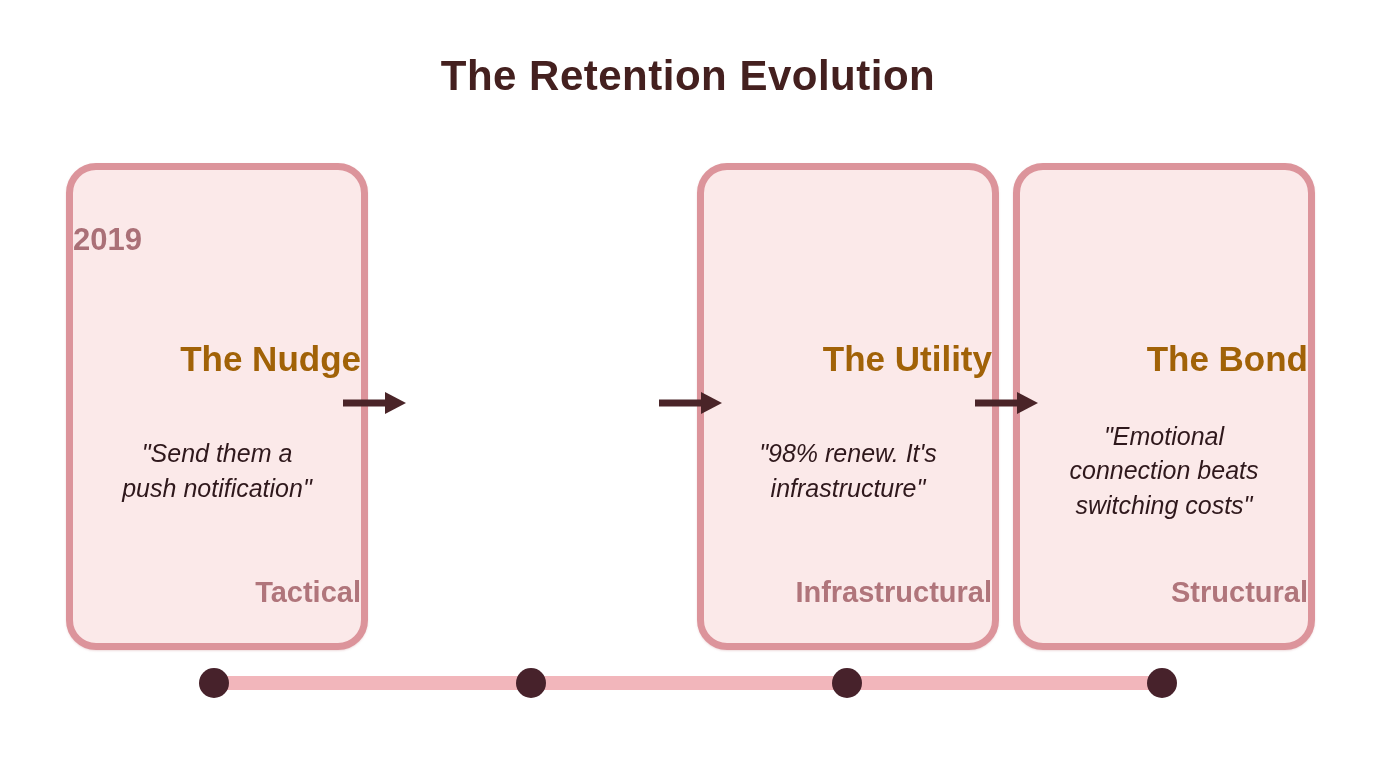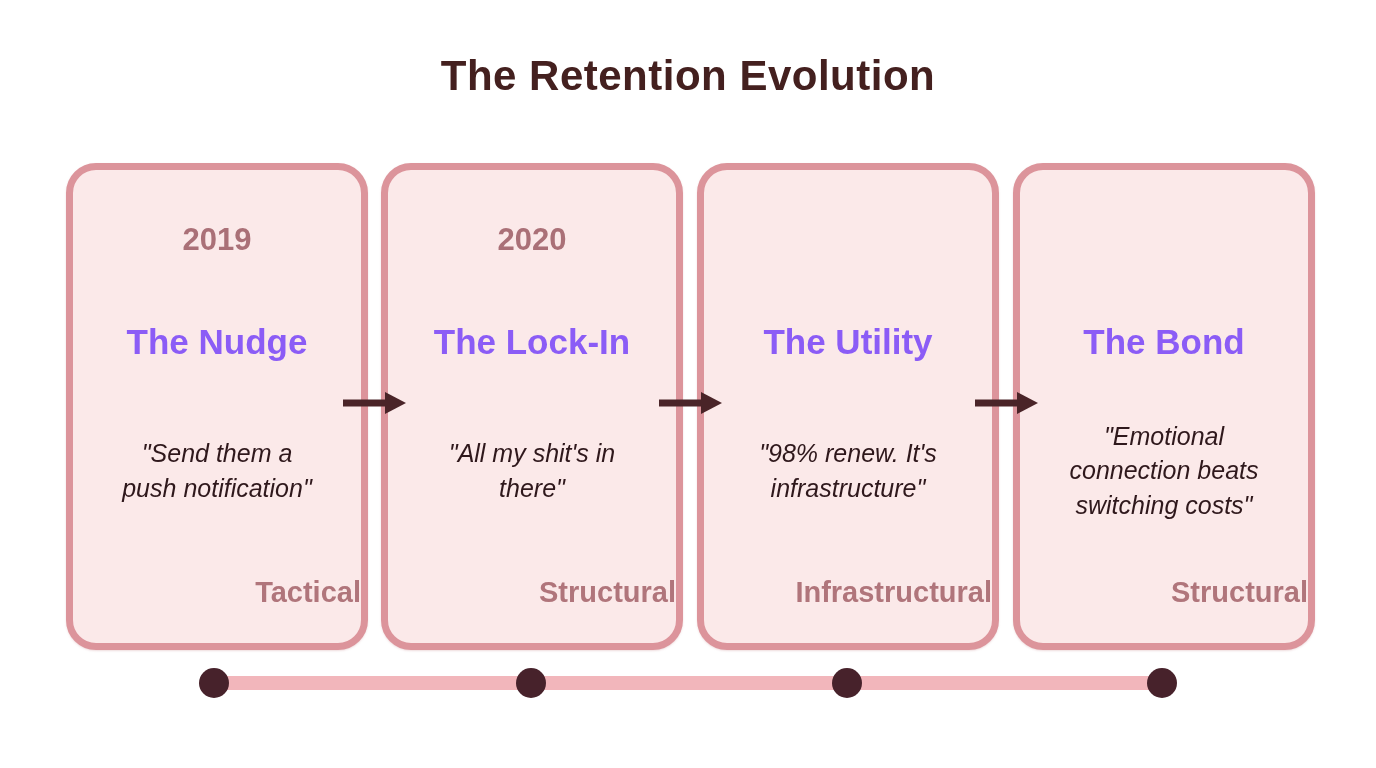--- a/index.html
+++ b/index.html
@@ -31,33 +31,32 @@
     height: 487px;
     background: #fbe9e9;
     border: 7px solid #dc949b;
     border-radius: 30px;
     box-shadow: 0 1px 2px rgba(190,120,125,0.25);
   }
   .card-year {
     position: absolute;
     top: 52px;
     width: 100%;
-    text-align: center;
     font-size: 31px;
     font-weight: 700;
     color: #aa7077;
   }
   .card-title {
     position: absolute;
-    top: 152px;
+    top: 169px;
     width: 100%;
-    text-align: center;
+    text-align: right;
     font-size: 35px;
     font-weight: 700;
-    color: #8b5cf6;
+    color: #a16207;
   }
   .quote-wrap {
     position: absolute;
     top: 228px;
     width: 100%;
     height: 145px;
     display: flex;
     align-items: center;
     justify-content: center;
   }
@@ -114,29 +113,20 @@
   <section class="card" style="left:66px">
     <div class="card-year">2019</div>
     <div class="card-title">The Nudge</div>
     <div class="quote-wrap">
       <div class="card-quote">"Send them a
 push notification"</div>
     </div>
     <div class="card-label">Tactical</div>
   </section>
 
-  <section class="card" style="left:381px">
-    <div class="card-year">2020</div>
-    <div class="card-title">The Lock-In</div>
-    <div class="quote-wrap">
-      <div class="card-quote">"All my shit's in
-there"</div>
-    </div>
-    <div class="card-label">Structural</div>
-  </section>
 
   <section class="card" style="left:697px">
     <div class="card-title">The Utility</div>
     <div class="quote-wrap">
       <div class="card-quote">"98% renew. It's
 infrastructure"</div>
     </div>
     <div class="card-label">Infrastructural</div>
   </section>
 

